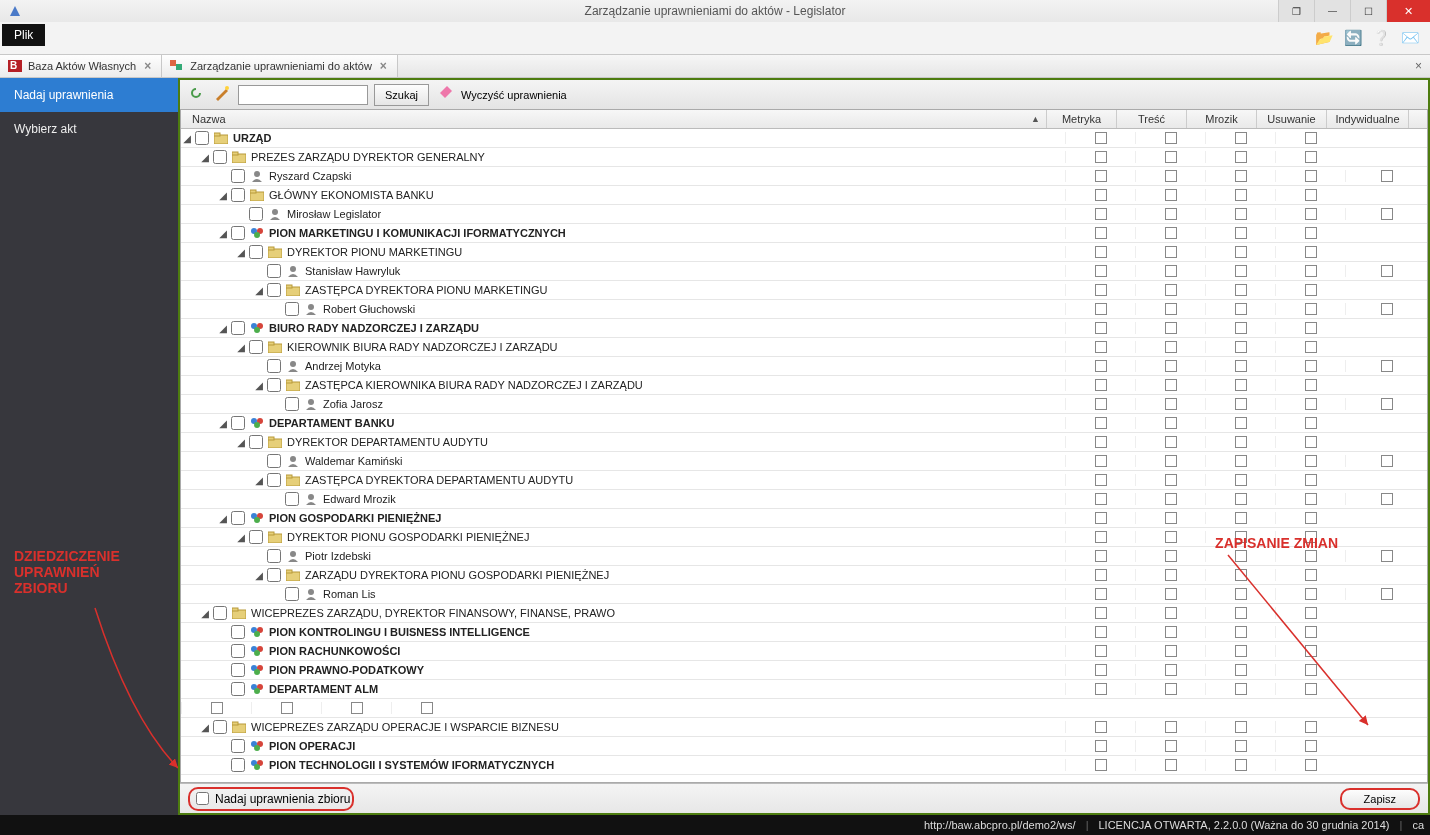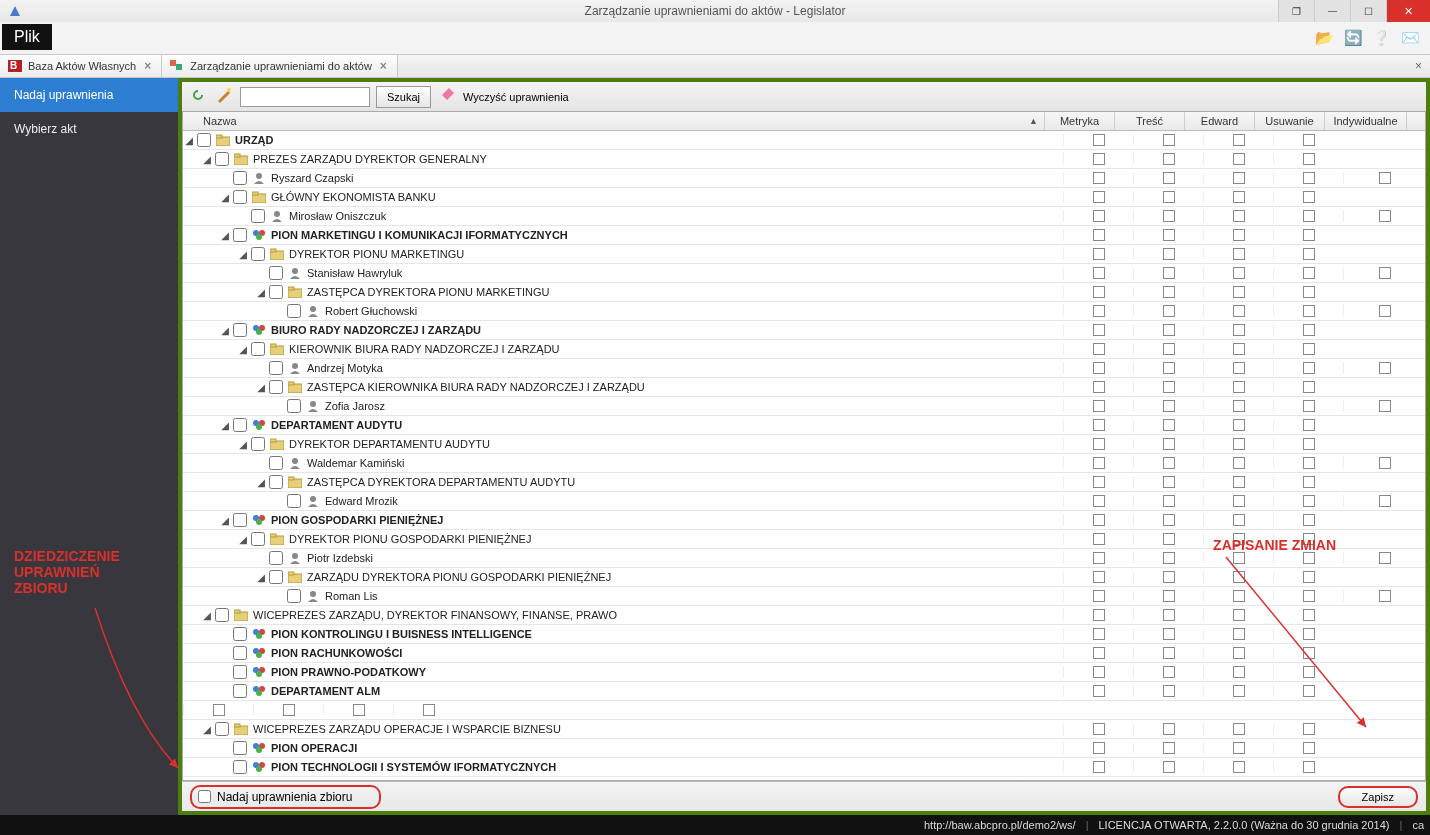--- a/index.html
+++ b/index.html
@@ -11,49 +11,49 @@
   .titlebar .title { position:absolute; left:0; right:0; text-align:center; color:#555; font-size:12px; }
   .win-controls { position:absolute; right:0; top:0; display:flex; height:100%; }
   .win-btn { width:36px; height:22px; display:flex; align-items:center; justify-content:center; font-size:11px; color:#333; background:#e2e2e2; border-left:1px solid #ccc; cursor:pointer; }
   .win-btn.close { background:#d9302c; color:#fff; width:44px; }
   .win-btn.max-icon::before{content:"☐";font-size:10px;}
   .win-btn.restore-icon::before{content:"❐";font-size:10px;}
   .win-btn.min-icon::before{content:"—";font-size:9px;}
   
   
   .menubar { height:32px; background:#f3f3f3; display:flex; align-items:flex-start; }
-  .menu-item { background:#111; color:#fff; padding:4px 12px; margin:2px 0 0 2px; font-size:16px; cursor:pointer; }
+  .menu-item { background:#111; color:#fff; padding:4px 12px; margin:2px 0 0 2px; font-size:12px; cursor:pointer; }
   .menubar-icons { margin-left:auto; display:flex; align-items:center; padding-right:10px; gap:10px; height:100%; }
   .mb-icon { font-size:15px; cursor:pointer; }
   
   
   .doctabs { height:24px; background:linear-gradient(#f6f6f6,#e6e6e6); border-top:1px solid #c8c8c8; border-bottom:1px solid #c8c8c8; display:flex; align-items:stretch; }
   .doctab { display:flex; align-items:center; padding:0 8px; font-size:11px; color:#333; border-right:1px solid #c8c8c8; background:linear-gradient(#fefefe,#ececec); cursor:pointer; gap:6px; }
   .doctab .close-x { color:#888; font-weight:bold; font-size:12px; padding:0 2px; cursor:pointer; }
   .doctab-icon { width:14px; height:12px; display:inline-block; font-weight:bold; font-size:10px;}
   .tab-close-far { margin-left:auto; padding:0 8px; align-self:center; color:#666; cursor:pointer;}
   
   
   .bodyrow { flex:1; display:flex; min-height:0; }
   .sidebar { width:178px; background:#37373d; display:flex; flex-direction:column; position:relative; }
   .side-btn { color:#eee; font-size:12px; padding:10px 14px; cursor:pointer; }
   .side-btn.dark { background:#37373d; }
   .side-btn.active { background:#2d7dd2; color:#fff; }
   .annotation-left { color:#d9302c; font-weight:bold; font-size:14px; position:absolute; left:14px; top:470px; line-height:16px; }
   
-  .main { flex:1; display:flex; flex-direction:column; background:#f0f0f0; border:4px solid #4d7c0f; min-width:0; position:relative;justify-content:space-between; }
+  .main { flex:1; display:flex; flex-direction:column; background:#f0f0f0; border:2px solid #4d7c0f; min-width:0; position:relative;justify-content:space-between; }
   
   .toolbar { height:30px; background:linear-gradient(#f4f4f4,#e4e4e4); border-bottom:1px solid #bbb; display:flex; align-items:center; gap:6px; padding:0 6px; }
   .toolbar input[type=text] { width:130px; height:20px; border:1px solid #999; padding:0 3px; font-size:12px;}
   .toolbar button { height:22px; padding:0 10px; font-size:11px; border:1px solid #999; background:linear-gradient(#fdfdfd,#e6e6e6); cursor:pointer;}
   .tb-icon { font-size:14px; cursor:pointer; padding:0 2px;}
   
   .gridwrap { flex:1; overflow:hidden; display:flex; flex-direction:column; background:#fff; border:1px solid #aaa; margin:-1px 0 0 0; }
   .gridhead { display:flex; background:linear-gradient(#f7f7f7,#e9e9e9); border-bottom:1px solid #bbb; font-size:11px; color:#333; }
-  .col-name { flex:1; padding:3px 20px; border-right:1px solid #ccc; position:relative;}
+  .col-name { flex:1; padding:3px 11px; border-right:1px solid #ccc; position:relative;}
   .col-name .sort-ind{position:absolute; right:6px; top:4px; font-size:9px; color:#555;}
   .col-perm { width:70px; text-align:center; padding:3px 0; border-right:1px solid #ccc;}
   .col-scroll { width:18px; }
   
   .gridbody { flex:1; overflow-y:scroll; overflow-x:hidden; }
   .row { display:flex; align-items:center; height:19px; border-bottom:1px solid #e6e6e6; font-size:11px; color:#222;}
   .row .name-cell { flex:1; display:flex; align-items:center; overflow:hidden; white-space:nowrap; padding-right:4px;}
   .row .perm-cell { width:70px; display:flex; align-items:center; justify-content:center; border-left:1px solid #eee;}
   .row .ind-box { width:12px; height:12px; border:1px solid #888; background:#fff; display:inline-block;}
   .indent { display:inline-block; width:18px; height:1px;}
@@ -61,21 +61,21 @@
   .node-cb { width:14px; height:14px; margin-right:4px; accent-color:#666;}
   .typeicon { width:16px; height:14px; display:inline-flex; align-items:center; justify-content:center; margin-right:4px; font-size:12px;}
   .row.bold .label { font-weight:bold; }
   .label { white-space:nowrap; }
   
   .folder-ic { color:#c9a22a;}
   .group-ic { color:#1c6db8;}
   .person-ic { color:#555;}
   
   .bottombar { height:30px; background:linear-gradient(#f4f4f4,#e7e7e7); border-top:1px solid #bbb; display:flex; align-items:center; padding:0 8px; gap:6px;}
-  .bottombar .chk-wrap { display:flex; align-items:center; gap:6px; border:2px solid #d9302c; border-radius:10px; padding:3px 27px 3px 6px;}
+  .bottombar .chk-wrap { display:flex; align-items:center; gap:6px; border:2px solid #d9302c; border-radius:10px; padding:3px 2px 3px 6px;}
   .bottombar button.save { margin-left:auto; height:22px; padding:0 22px; font-size:11px; border:2px solid #d9302c; border-radius:10px; background:linear-gradient(#fdfdfd,#e6e6e6); cursor:pointer;}
   
   .annotation-right { position:absolute; color:#d9302c; font-weight:bold; font-size:14px; right:90px; top:455px; pointer-events:none;}
   
   
   svg.overlay { position:absolute; pointer-events:none; }
   
   .statusbar { height:20px; background:#111; color:#ddd; font-size:11px; display:flex; align-items:center; padding:0 6px; gap:14px;}
   .statusbar .sep { color:#666; }
   .statusbar .right { margin-left:auto; display:flex; gap:10px; align-items:center;}
@@ -165,21 +165,21 @@
           </svg>
       </span>
       <span style="font-size:11px;cursor:pointer;">Wyczyść uprawnienia</span>
     </div>
 
     <div class="gridwrap">
       <div class="gridhead">
         <div class="col-name"><span>Nazwa</span><span class="sort-ind">▲</span></div>
         <div class="col-perm">Metryka</div>
         <div class="col-perm">Treść</div>
-        <div class="col-perm">Edward</div>
+        <div class="col-perm">Mrozik</div>
         <div class="col-perm">Usuwanie</div>
         <div class="col-perm" style="width:82px">Indywidualne</div>
         <div class="col-scroll"></div>
       </div>
       <div class="gridbody" id="gridbody">
           <div class="row bold">
             <div class="name-cell">
               <span class="expander">◢</span>
               <input type="checkbox" class="node-cb" style="">
               <span class="typeicon folder-ic">
@@ -295,21 +295,21 @@
               <span class="indent"></span>
               <span class="indent"></span>
               <span class="expander">&nbsp;</span>
               <input type="checkbox" class="node-cb" style="">
               <span class="typeicon person-ic">
                 <svg width="12" height="12">
                   <circle cx="6" cy="4" r="3" fill="#888"></circle>
                   <path d="M1 12 Q6 6 11 12 Z" fill="#888"></path>
                 </svg>
               </span>
-              <span class="label">Mirosław Oniszczuk</span>
+              <span class="label">Mirosław Legislator</span>
             </div>
             <div class="perm-cell">
               <span class="ind-box"></span>
             </div>
             <div class="perm-cell">
               <span class="ind-box"></span>
             </div>
             <div class="perm-cell">
               <span class="ind-box"></span>
             </div>
@@ -632,21 +632,21 @@
               <span class="indent"></span>
               <span class="expander">◢</span>
               <input type="checkbox" class="node-cb" style="">
               <span class="typeicon group-ic">
                 <svg width="14" height="12">
                   <circle cx="4" cy="4" r="3" fill="#3b82d6"></circle>
                   <circle cx="10" cy="4" r="3" fill="#d6453b"></circle>
                   <circle cx="7" cy="8" r="3" fill="#4cae4c"></circle>
                 </svg>
               </span>
-              <span class="label">DEPARTAMENT AUDYTU</span>
+              <span class="label">DEPARTAMENT BANKU</span>
             </div>
             <div class="perm-cell">
               <span class="ind-box"></span>
             </div>
             <div class="perm-cell">
               <span class="ind-box"></span>
             </div>
             <div class="perm-cell">
               <span class="ind-box"></span>
             </div>

